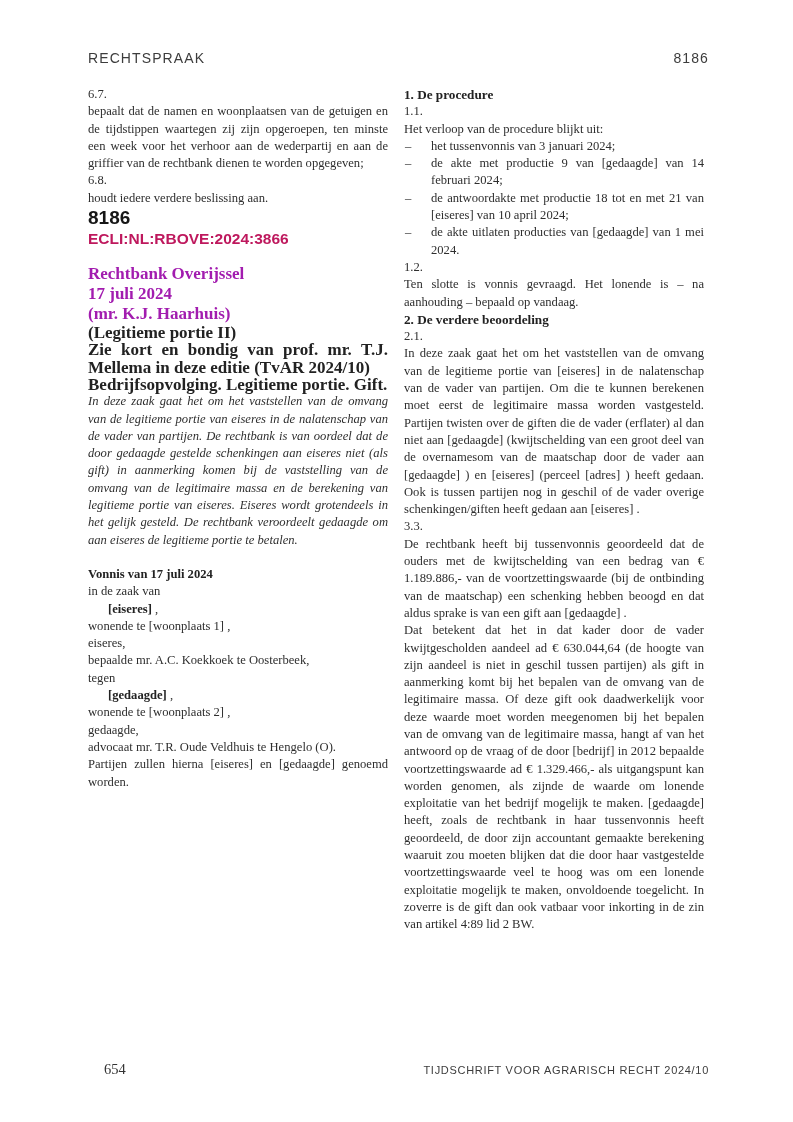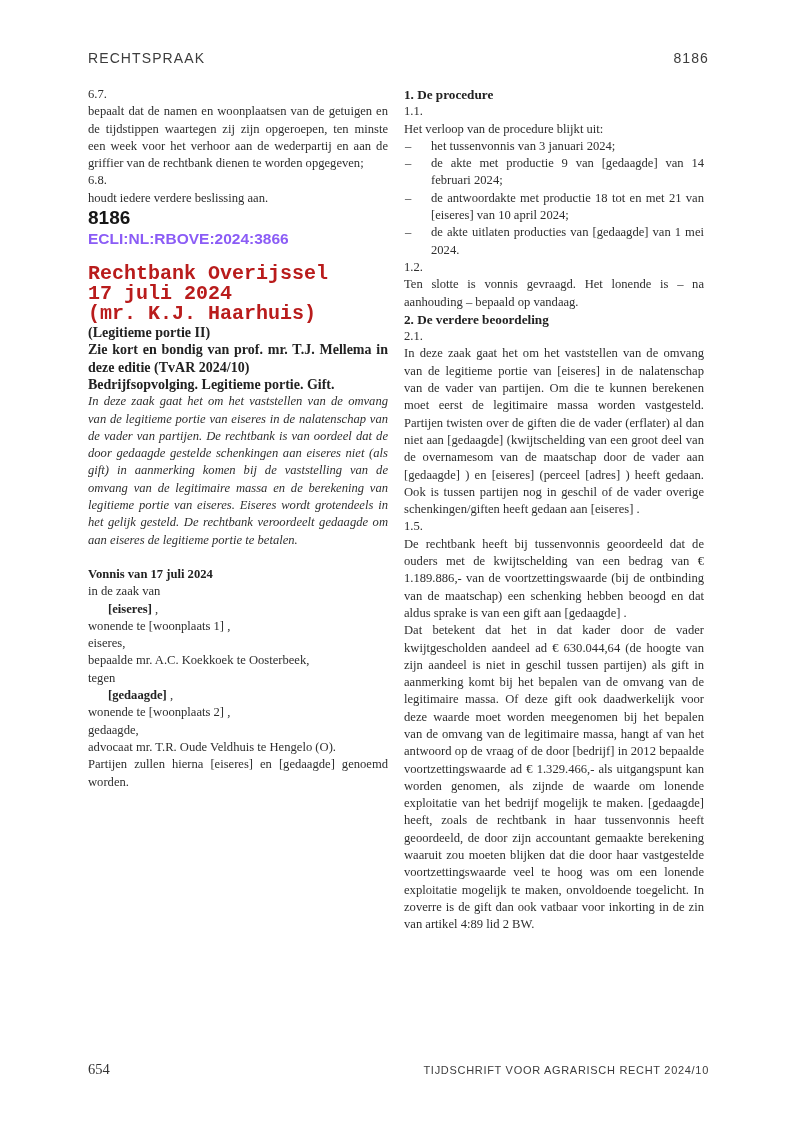--- a/index.html
+++ b/index.html
@@ -13,21 +13,21 @@
     overflow: hidden;
   }
   
   .running-header {
     position: absolute; top: 50px; left: 88px; right: 84px;
     display: flex; justify-content: space-between;
     font-family: "Liberation Sans", sans-serif;
     font-size: 14px; letter-spacing: 1.1px; color: #3c3c3c;
   }
   .page-footer {
-    position: absolute; top: 1061px; left: 88px; right: 84px;
+    position: absolute; top: 1061px; left: 104px; right: 84px;
     display: flex; justify-content: space-between; align-items: baseline;
   }
   .footer-page-number { font-family: "Liberation Serif", serif; font-size: 14.5px; color: #333; }
   .footer-journal {
     font-family: "Liberation Sans", sans-serif; font-size: 11px;
     font-weight: normal; letter-spacing: 0.7px; color: #3c3c3c;
   }
   
   .columns {
     position: absolute; top: 86px; left: 88px;
@@ -37,29 +37,29 @@
   .col { width: 300px; font-size: 12.6px; line-height: 17.3px; text-align: justify; }
   .col p { margin: 0; }
   .num-line { text-align: left; }
   
   .case-number-heading {
     font-family: "Liberation Sans", sans-serif; font-weight: bold;
     font-size: 19px; color: #161616; margin-top: 26px; text-align: left; line-height: 22px;
   }
   .ecli-heading {
     font-family: "Liberation Sans", sans-serif; font-weight: bold;
-    font-size: 15.5px; color: #8b5cf6; margin-top: 16px; text-align: left; line-height: 19px;
+    font-size: 15.5px; color: #be185d; margin-top: 16px; text-align: left; line-height: 19px;
   }
   .court-block {
-    font-family: Liberation Mono, monospace; font-weight: bold;
-    font-size: 20px; color: #b91c1c; margin-top: 16px; text-align: left; line-height: 20px;
+    font-family: Liberation Serif, serif; font-weight: bold;
+    font-size: 17px; color: #a21caf; margin-top: 16px; text-align: left; line-height: 20px;
   }
   .serif-bold { font-weight: bold; color: #222; }
   .block-gap { margin-top: 15px; }
-  .subtitle, .editorial-ref, .keywords { font-weight: bold; color: #222; font-size: 14px; }
+  .subtitle, .editorial-ref, .keywords { font-weight: bold; color: #222; font-size: 17px; }
   .statutes { margin-top: 15px; }
   .summary { margin-top: 15px; font-style: italic; }
   .vonnis-block { margin-top: 17px; }
   .party-line { text-align: left; }
   
   .section-heading { font-weight: bold; color: #222; text-align: left; font-size: 13.2px; }
   .section-gap { margin-top: 16px; }
   .li { position: relative; padding-left: 27px; }
   .li .li-dash { position: absolute; left: 1px; top: 0; }
   strong { font-weight: bold; color: #222; padding-left: 20px; }
@@ -135,21 +135,21 @@
           <span>de akte uitlaten producties van [gedaagde] van 1 mei 2024.</span>
         </div>
       </div>
 
       <p class="num-line">1.2.</p>
       <p>Ten slotte is vonnis gevraagd. Het lonende is – na aanhouding – bepaald op vandaag.</p>
 
       <p class="section-heading section-gap">2. De verdere beoordeling</p>
       <p class="num-line">2.1.</p>
       <p>In deze zaak gaat het om het vaststellen van de omvang van de legitieme portie van [eiseres] in de nalatenschap van de vader van partijen. Om die te kunnen berekenen moet eerst de legitimaire massa worden vastgesteld. Partijen twisten over de giften die de vader (erflater) al dan niet aan [gedaagde] (kwijtschelding van een groot deel van de overnamesom van de maatschap door de vader aan [gedaagde] ) en [eiseres] (perceel [adres] ) heeft gedaan. Ook is tussen partijen nog in geschil of de vader overige schenkingen/giften heeft gedaan aan [eiseres] .</p>
-      <p class="num-line">1.5.</p>
+      <p class="num-line">3.3.</p>
       <p>De rechtbank heeft bij tussenvonnis geoordeeld dat de ouders met de kwijtschelding van een bedrag van € 1.189.886,- van de voortzettingswaarde (bij de ontbinding van de maatschap) een schenking hebben beoogd en dat aldus sprake is van een gift aan [gedaagde] .</p>
       <p>Dat betekent dat het in dat kader door de vader kwijtgescholden aandeel ad € 630.044,64 (de hoogte van zijn aandeel is niet in geschil tussen partijen) als gift in aanmerking komt bij het bepalen van de omvang van de legitimaire massa. Of deze gift ook daadwerkelijk voor deze waarde moet worden meegenomen bij het bepalen van de omvang van de legitimaire massa, hangt af van het antwoord op de vraag of de door [bedrijf] in 2012 bepaalde voortzettingswaarde ad € 1.329.466,- als uitgangspunt kan worden genomen, als zijnde de waarde om lonende exploitatie van het bedrijf mogelijk te maken. [gedaagde] heeft, zoals de rechtbank in haar tussenvonnis heeft geoordeeld, de door zijn accountant gemaakte berekening waaruit zou moeten blijken dat die door haar vastgestelde voortzettingswaarde veel te hoog was om een lonende exploitatie mogelijk te maken, onvoldoende toegelicht. In zoverre is de gift dan ook vatbaar voor inkorting in de zin van artikel 4:89 lid 2 BW.</p>
     </div>
 
   </div>
 
   <div class="page-footer">
     <span class="footer-page-number">654</span>
     <span class="footer-journal">TIJDSCHRIFT VOOR AGRARISCH RECHT 2024/10</span>
   </div>

